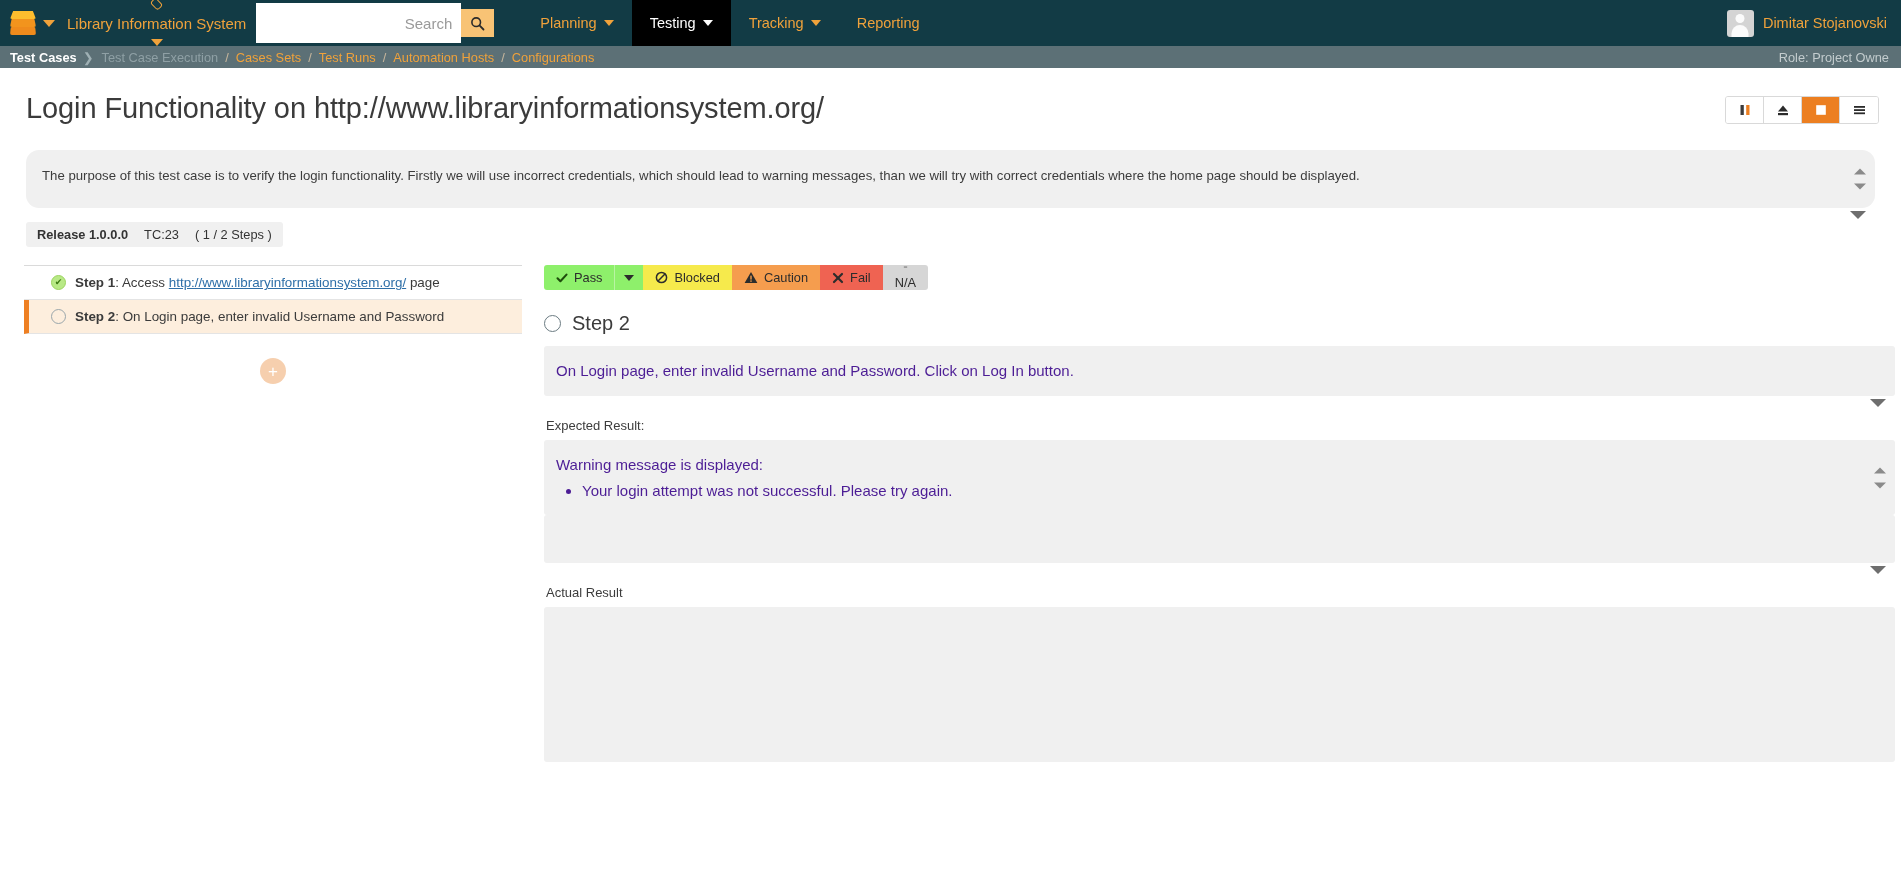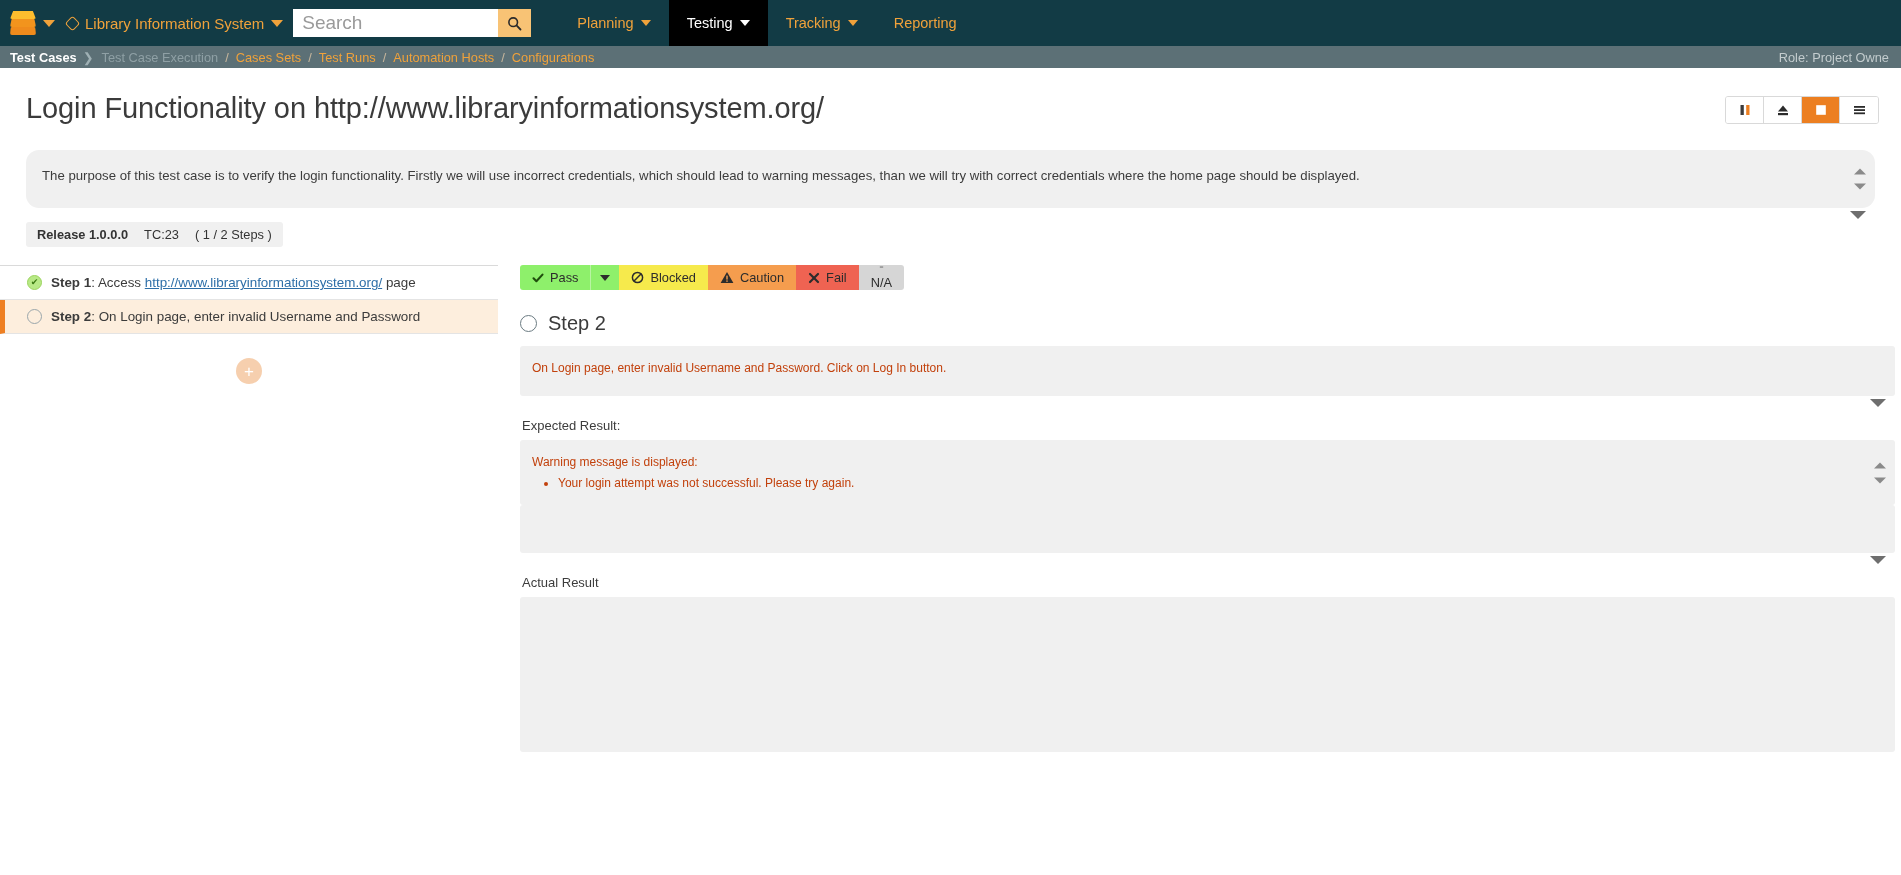--- a/index.html
+++ b/index.html
@@ -38,40 +38,42 @@
     border-left: 6px solid transparent;
     border-right: 6px solid transparent;
     border-top: 7px solid #f0a23b;
   }
   .project-sel {
     display: flex; align-items: center; gap: 7px;
     color: #f0a23b; font-size: 15px;
     padding: 0 10px 0 6px;
     white-space: nowrap;
     cursor: pointer;
+    flex-direction: column;
   }
   .proj-glyph {
     width: 11px; height: 11px;
     border: 1.6px solid #f0a23b;
     border-radius: 3px;
     transform: rotate(45deg);
     display: inline-block;
   }
   .searchbox {
     display: flex; align-items: center;
     margin: auto 0; height: 28px;
   }
   .searchbox input {
-    width: 205px; height: 28px;
+    width: 205px; height: 40px;
     border: none; outline: none;
     padding: 0 9px;
-    font-size: 19px;
+    font-size: 15px;
     font-family: "Liberation Sans", sans-serif;
     color: #333;
     background: #fff;
+    text-align: right;
   }
   .searchbox input::placeholder { color: #9a9a9a; }
   .search-btn {
     width: 33px; height: 28px;
     background: #f8c375;
     border: none; cursor: pointer;
     display: flex; align-items: center; justify-content: center;
   }
   .search-btn svg { display: block; }
 
@@ -191,21 +193,21 @@
     display: inline-flex; gap: 16px;
     background: #f0f0f0; border-radius: 3px;
     padding: 5px 11px;
     font-size: 12.8px; color: #333;
   }
   .metabadge .rel { font-weight: bold; }
 
   
   .split { display: flex; margin-top: 18px; }
 
-  .leftcol { width: 498px; flex: none; }
+  .leftcol { width: 498px; flex: none; margin-left: 24px; }
   .steplist { border-top: 1px solid #dadada; }
   .steprow {
     display: flex; align-items: center; gap: 9px;
     padding: 9px 12px 9px 27px;
     border-bottom: 1px solid #e4e4e4;
     font-size: 13.4px; color: #3b3b3b;
     cursor: pointer;
     position: relative;
   }
   .steprow.selected {
@@ -261,21 +263,21 @@
   }
   .stephead .circ {
     width: 17px; height: 17px; border-radius: 50%;
     border: 1.7px solid #6b7b82;
   }
   .stephead .txt { font-size: 20px; color: #3b3b3b; }
 
   .fieldbox {
     background: #f0f0f0; border-radius: 3px;
     padding: 13px 44px 13px 12px;
-    font-size: 12px; color: #c2410c; line-height: 1.55;
+    font-size: 15px; color: #4c1d95; line-height: 1.55;
     position: relative;
   }
   .fieldlabel {
     font-size: 13px; color: #3c3c3c;
     margin: 22px 0 7px 2px;
   }
   .bullets { margin: 2px 0 0 26px; }
   .bullets li { margin-top: 2px; }
 
   .b-desc  { margin-top: 11px; min-height: 50px; }
@@ -324,20 +326,24 @@
     </div>
     <div class="navitem">
       <span>Tracking</span>
       <span class="nav-caret"></span>
     </div>
     <div class="navitem">
       <span>Reporting</span>
     </div>
   </div>
 
+  <div class="userbox">
+    <div class="avatar"></div>
+    <span class="username">Dimitar Stojanovski</span>
+  </div>
 </div>
 
 <div class="crumbbar">
   <span class="crumb current">Test Cases</span>
   <span class="crumb-arrow">❯</span>
   <span class="crumb dim">Test Case Execution</span>
   <span class="crumb-sep">/</span>
   <span class="crumb">Cases Sets</span>
   <span class="crumb-sep">/</span>
   <span class="crumb">Test Runs</span>

